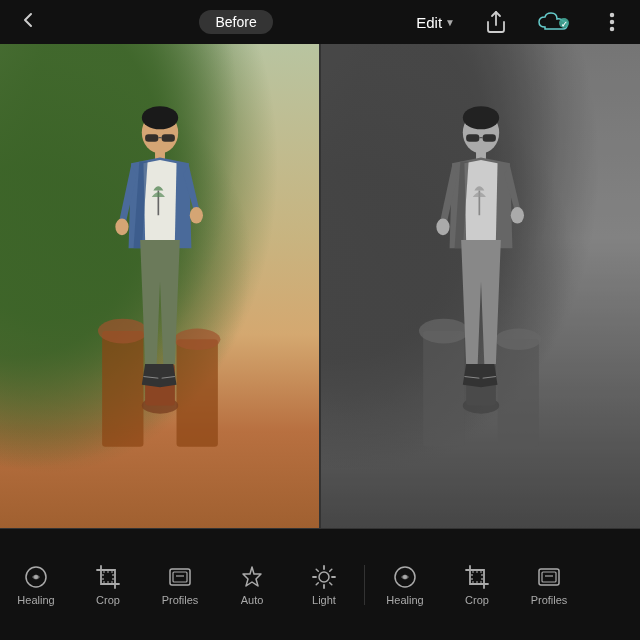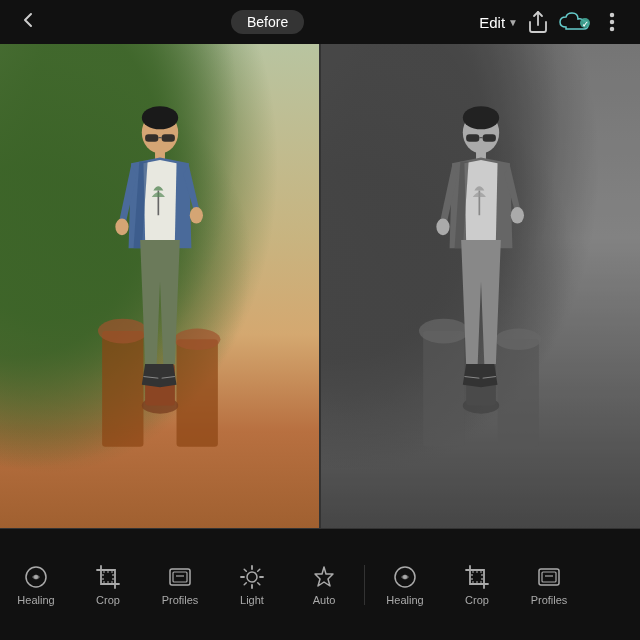--- a/index.html
+++ b/index.html
@@ -34,21 +34,21 @@
       font-size: 14px;
       color: #fff;
       background: rgba(255,255,255,0.15);
       padding: 4px 16px;
       border-radius: 16px;
       font-weight: 500;
     }
     .top-bar-right {
       display: flex;
       align-items: center;
-      gap: 8px;
+      gap: 29px;
     }
 
     
     .photo-area {
       position: absolute;
       top: 44px;
       left: 0; right: 0;
       bottom: 112px;
       display: flex;
       overflow: hidden;
@@ -356,40 +356,40 @@
         <svg width="26" height="26" viewBox="0 0 26 26" fill="none">
           <rect x="3" y="5" width="20" height="16" rx="2" stroke="#aaa" stroke-width="1.5"></rect>
           <rect x="6" y="8" width="14" height="10" rx="1" stroke="#aaa" stroke-width="1.2"></rect>
           <line x1="9" y1="12" x2="17" y2="12" stroke="#aaa" stroke-width="1.2"></line>
         </svg>
         <span class="tool-label">Profiles</span>
       </div>
 
       <div class="toolbar-item">
         <svg width="26" height="26" viewBox="0 0 26 26" fill="none">
+          <path d="M13 3 L15 10 L22 10 L17 15 L19 22 L13 18 L7 22 L9 15 L4 10 L11 10 Z" stroke="#aaa" stroke-width="1.5" stroke-linejoin="round"></path>
+        </svg>
+        <span class="tool-label">Auto</span>
+      </div>
+
+      <div class="toolbar-item">
+        <svg width="26" height="26" viewBox="0 0 26 26" fill="none">
           <circle cx="13" cy="13" r="5" stroke="#aaa" stroke-width="1.5"></circle>
           <line x1="13" y1="2" x2="13" y2="5" stroke="#aaa" stroke-width="1.8" stroke-linecap="round"></line>
           <line x1="13" y1="21" x2="13" y2="24" stroke="#aaa" stroke-width="1.8" stroke-linecap="round"></line>
           <line x1="2" y1="13" x2="5" y2="13" stroke="#aaa" stroke-width="1.8" stroke-linecap="round"></line>
           <line x1="21" y1="13" x2="24" y2="13" stroke="#aaa" stroke-width="1.8" stroke-linecap="round"></line>
           <line x1="5.2" y1="5.2" x2="7.3" y2="7.3" stroke="#aaa" stroke-width="1.5" stroke-linecap="round"></line>
           <line x1="18.7" y1="18.7" x2="20.8" y2="20.8" stroke="#aaa" stroke-width="1.5" stroke-linecap="round"></line>
           <line x1="20.8" y1="5.2" x2="18.7" y2="7.3" stroke="#aaa" stroke-width="1.5" stroke-linecap="round"></line>
           <line x1="7.3" y1="18.7" x2="5.2" y2="20.8" stroke="#aaa" stroke-width="1.5" stroke-linecap="round"></line>
         </svg>
         <span class="tool-label">Light</span>
       </div>
 
-      <div class="toolbar-item">
-        <svg width="26" height="26" viewBox="0 0 26 26" fill="none">
-          <path d="M13 3 L15 10 L22 10 L17 15 L19 22 L13 18 L7 22 L9 15 L4 10 L11 10 Z" stroke="#aaa" stroke-width="1.5" stroke-linejoin="round"></path>
-        </svg>
-        <span class="tool-label">Auto</span>
-      </div>
-
 
       <div style="width:1px; height:40px; background:#333; margin: 0 4px; flex-shrink:0;"></div>
 
       <div class="toolbar-item">
         <svg width="26" height="26" viewBox="0 0 26 26" fill="none">
           <circle cx="13" cy="13" r="10" stroke="#aaa" stroke-width="1.5"></circle>
           <path d="M9 13 Q13 8 17 13 Q13 18 9 13Z" fill="#aaa" opacity="0.6"></path>
           <circle cx="13" cy="13" r="2" fill="#aaa"></circle>
         </svg>
         <span class="tool-label">Healing</span>

